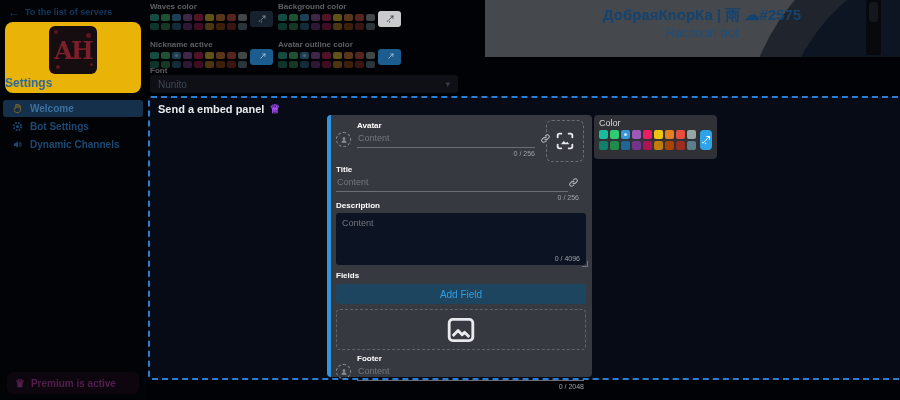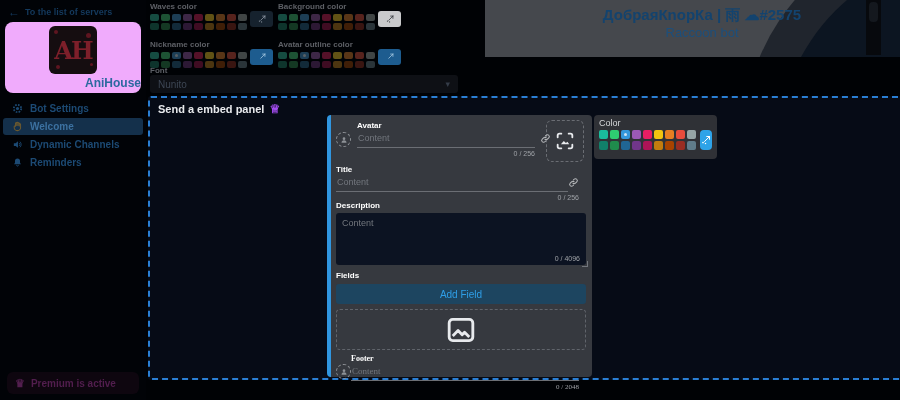--- a/index.html
+++ b/index.html
@@ -5,22 +5,22 @@
   * { margin:0; padding:0; box-sizing:border-box; }
   html,body { width:900px; height:400px; overflow:hidden; background:#000205;
     font-family:"Liberation Sans", sans-serif; }
   #app { position:relative; width:900px; height:400px; background:#000205; }
 
   
   #sidebar { position:absolute; left:0; top:0; width:146px; height:400px; background:#010307; }
   .back-link { position:absolute; left:8px; top:5px; color:#143a5e; font-size:9px; font-weight:bold;
     display:flex; align-items:center; gap:5px; cursor:pointer; }
   .back-link .arr { font-size:12px; }
-  .server-card { position:absolute; left:5px; top:22px; width:136px; height:71px; background:#f0abfc;
-    border-radius:8px; text-align:right; }
+  .server-card { position:absolute; left:5px; top:22px; width:136px; height:71px; background:#eab308;
+    border-radius:8px; text-align:left; }
   .server-logo { width:48px; height:48px; margin:4px auto 0; border-radius:6px; background:#150d10;
     display:flex; align-items:center; justify-content:center; position:relative; overflow:hidden; }
   .server-logo .mono { font-family:"DejaVu Serif", serif; font-size:24px; font-weight:bold; color:#7d1f2a; letter-spacing:-2px; }
   .petal { position:absolute; border-radius:50%; background:#5e1520; }
   .server-name { margin-top:2px; font-size:12px; font-weight:bold; color:#2b699f; }
   .menu { position:absolute; left:0; top:99px; width:146px; }
   .menu-item { display:flex; align-items:center; gap:7px; height:17px; padding:0 9px; margin:1px 3px;
     color:#1c4a74; font-size:10px; font-weight:bold; border-radius:3px; cursor:pointer; }
   .menu-item.active { background:#14304b; color:#3c71a0; }
   .menu-item svg { flex:0 0 auto; }
@@ -83,21 +83,21 @@
   .desc-box { margin-top:3px; width:250px; height:52px; background:#0c1322; border-radius:3px;
     padding:5px 6px; font-size:9px; color:#72767d; position:relative; cursor:text; }
   .desc-count { position:absolute; right:6px; bottom:3px; font-size:7px; color:#9fa2a7; }
   .resize-h { position:absolute; right:-2px; bottom:-2px; width:6px; height:6px;
     border-right:1px solid #72767d; border-bottom:1px solid #72767d; }
   .fields-label { margin-top:6px; }
   .add-field { margin-top:4px; width:250px; height:20px; background:#1d4560; border-radius:3px;
     color:#2f9fe8; font-size:10px; display:flex; align-items:center; justify-content:center; cursor:pointer; }
   .img-ph { margin-top:5px; width:250px; height:41px; border:1px dashed #60646b; border-radius:4px;
     display:flex; align-items:center; justify-content:center; cursor:pointer; }
-  .footer-row { display:flex; margin-top:4px;font-family:Liberation Serif, serif; }
+  .footer-row { display:flex; gap:6px; margin-top:4px; }
   .footer-main { width:228px; }
 
   
   #colorbox { position:absolute; left:444px; top:17px; width:123px; height:44px; background:#2f3136;
     border-radius:4px; padding:3px 5px; }
   #colorbox .cp-label { font-size:9px; color:#d5d7da; }
   .cp-flex { display:flex; gap:4px; margin-top:2px; }
   .cp-grid .sw { width:9px; height:9px; border-radius:2px; }
   .cp-grid { display:flex; flex-direction:column; gap:2px; }
   .cp-custom { width:26px; height:20px; border-radius:4px; display:flex; align-items:center;
@@ -114,49 +114,42 @@
       <span>To the list of servers</span>
     </div>
     <div class="server-card">
       <div class="server-logo">
         <span class="petal" style="left:5px;top:4px;width:4px;height:4px;"></span>
         <span class="petal" style="right:6px;top:7px;width:5px;height:5px;"></span>
         <span class="petal" style="right:4px;bottom:8px;width:3px;height:3px;"></span>
         <span class="petal" style="left:7px;bottom:5px;width:4px;height:4px;"></span>
         <span class="mono">AH</span>
       </div>
-      <div class="server-name">AniHouse</div>
+      <div class="server-name">Settings</div>
     </div>
     <div class="menu">
+      <div class="menu-item active">
+        <svg width="11" height="11" viewBox="0 0 24 24">
+          <path d="M7.5 11V5.2a1.4 1.4 0 012.8 0V10m0-5.8a1.4 1.4 0 012.8 0V10m0-4.6a1.4 1.4 0 012.8 0V11m0-3.4a1.4 1.4 0 012.8 0v6.9A6.5 6.5 0 0112.2 21h-.9a6.5 6.5 0 01-6.5-6.5v-2.7a1.4 1.4 0 012.7-.2" fill="none" stroke="#6e5a2e" stroke-width="2.2" stroke-linecap="round"></path>
+        </svg>
+        <span>Welcome</span>
+      </div>
       <div class="menu-item">
         <svg width="11" height="11" viewBox="0 0 24 24">
           <circle cx="12" cy="12" r="8" fill="none" stroke="#1c4a74" stroke-width="4" stroke-dasharray="3.5 2.8"></circle>
           <circle cx="12" cy="12" r="3.4" fill="#1c4a74"></circle>
         </svg>
         <span>Bot Settings</span>
       </div>
-      <div class="menu-item active">
-        <svg width="11" height="11" viewBox="0 0 24 24">
-          <path d="M7.5 11V5.2a1.4 1.4 0 012.8 0V10m0-5.8a1.4 1.4 0 012.8 0V10m0-4.6a1.4 1.4 0 012.8 0V11m0-3.4a1.4 1.4 0 012.8 0v6.9A6.5 6.5 0 0112.2 21h-.9a6.5 6.5 0 01-6.5-6.5v-2.7a1.4 1.4 0 012.7-.2" fill="none" stroke="#6e5a2e" stroke-width="2.2" stroke-linecap="round"></path>
-        </svg>
-        <span>Welcome</span>
-      </div>
       <div class="menu-item">
         <svg width="11" height="11" viewBox="0 0 24 24">
           <path d="M4 9v6h4l5 4V5L8 9H4z" fill="#1c4a74"></path>
           <path d="M16 9a4 4 0 010 6M18 6.5a7.5 7.5 0 010 11" fill="none" stroke="#1c4a74" stroke-width="1.8" stroke-linecap="round"></path>
         </svg>
         <span>Dynamic Channels</span>
-      </div>
-      <div class="menu-item">
-        <svg width="11" height="11" viewBox="0 0 24 24">
-          <path d="M12 3a5.5 5.5 0 00-5.5 5.5v4.2L4.5 16h15l-2-3.3V8.5A5.5 5.5 0 0012 3z" fill="#1c4a74"></path>
-          <path d="M10 18a2 2 0 004 0" fill="none" stroke="#1c4a74" stroke-width="1.8" stroke-linecap="round"></path>
-        </svg>
-        <span>Reminders</span>
       </div>
     </div>
     <div class="premium">
       <span class="pcrown">♛</span>
       <span>Premium is active</span>
     </div>
   </div>
 
   <div id="topbar">
     <div class="picker" style="left:4px; top:2px;">
@@ -222,21 +215,21 @@
     </div>
     <div class="mini-custom" style="left: 232px; background: rgb(201, 202, 204);">
       <svg width="10" height="10" viewBox="0 0 24 24">
         <circle cx="6" cy="17" r="1.6" fill="#3a3d42"></circle>
           <circle cx="11" cy="19" r="1.4" fill="#3a3d42"></circle>
         <path d="M9 15L19 5m0 0h-5.5M19 5v5.5" fill="none" stroke="#3a3d42" stroke-width="2" stroke-linecap="round"></path>
       </svg>
     </div>
 
     <div class="picker" style="left:4px; top:40px;">
-      <div class="pick-label">Nickname color</div>
+      <div class="pick-label">Nickname active</div>
       <div class="sw-rows">
           <div class="sw-row">
             <div class="sw" style="background: rgb(26, 188, 156);"></div>
             <div class="sw" style="background: rgb(46, 204, 113);"></div>
             <div class="sw sel" style="background: rgb(52, 152, 219);"></div>
             <div class="sw" style="background: rgb(155, 89, 182);"></div>
             <div class="sw" style="background: rgb(233, 30, 99);"></div>
             <div class="sw" style="background: rgb(241, 196, 15);"></div>
             <div class="sw" style="background: rgb(230, 126, 34);"></div>
             <div class="sw" style="background: rgb(231, 76, 60);"></div>

